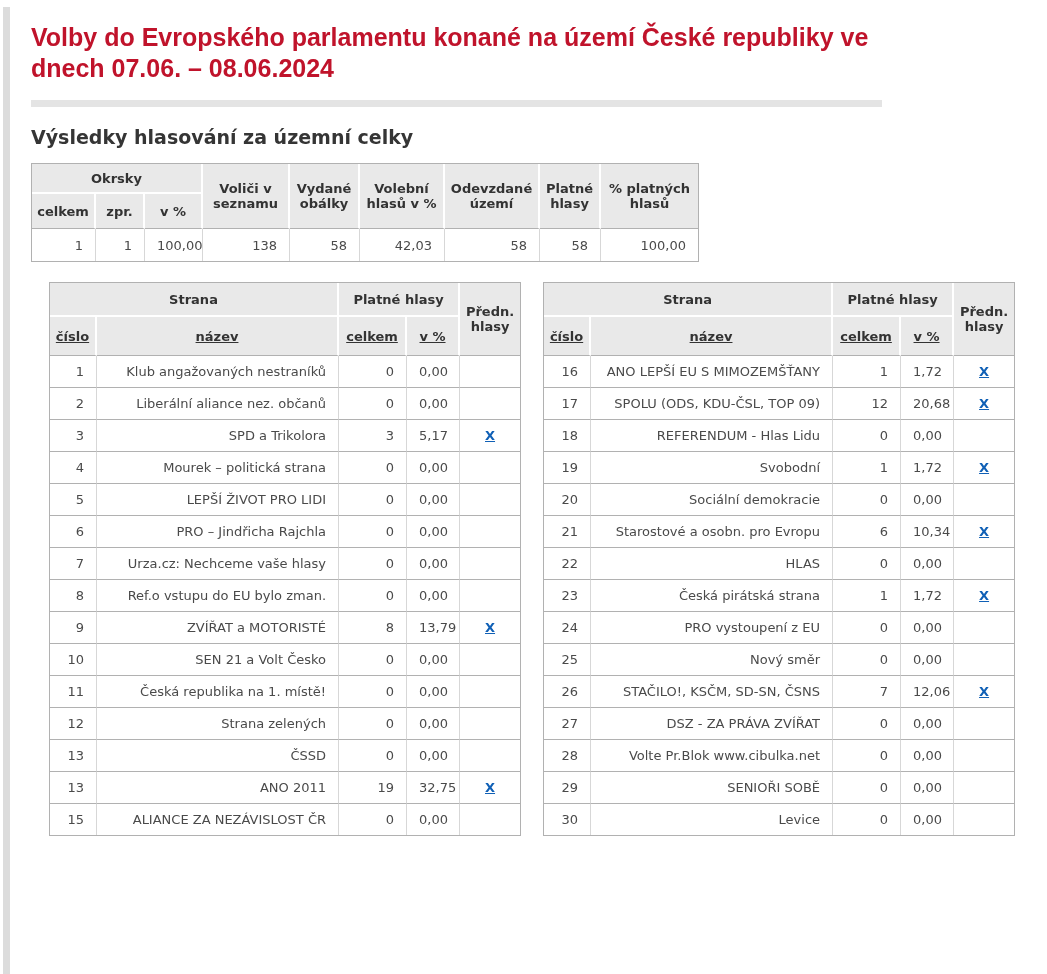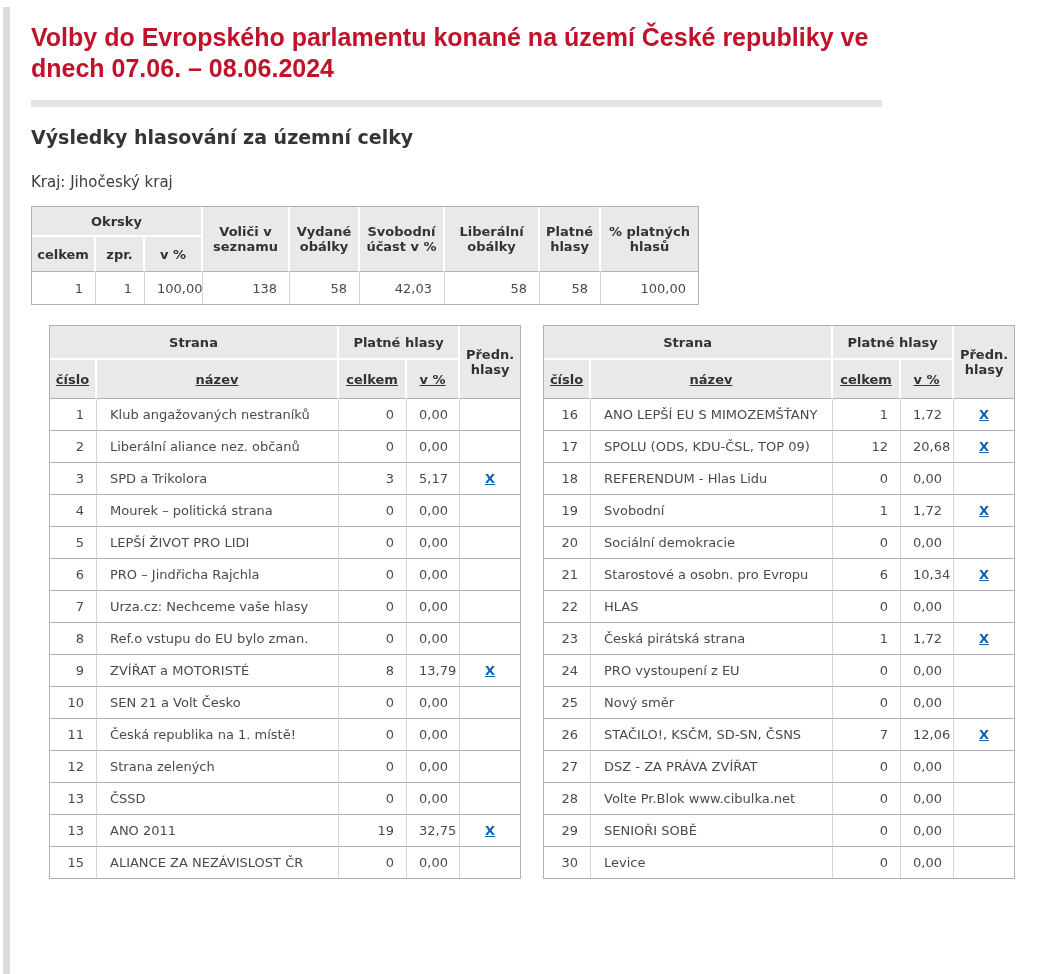--- a/index.html
+++ b/index.html
@@ -35,21 +35,21 @@
   th.wht-bottom{border-bottom:2px solid #fff;}
   th.last-col{border-right:0;}
   td{
     background:#fff;font-size:13px;color:#4a4a4a;vertical-align:middle;
     border-right:1px solid var(--border-light);border-bottom:1px solid var(--border-gray);
     padding:0 12px;height:31px;
   }
   td.last-col{border-right:0;}
   tr:last-child td{border-bottom:0;}
   td.c-num{text-align:right;}
-  td.c-name{text-align:left;padding-left:13px;}
+  td.c-name{text-align:right;padding-left:13px;}
   td.c-predn{text-align:center;padding:0 4px;}
   .summary-table{margin:15px 4px 0 31px;width:668px;}
   .summary-table thead tr.r1 th{height:22px;}
   .summary-table thead tr.r2 th{height:28px;}
   .summary-table td{height:32px;text-align:right;}
   .tables-row{margin:20px 0 0 49px;display:flex;gap:22px;}
   .party-table{width:470px;align-self:flex-start;}
   .party-table thead tr.r1 th{height:26px;}
   .party-table thead tr.r2 th{height:32px;text-decoration:underline;}
   a.predn-link{color:var(--link-blue);font-weight:bold;text-decoration:underline;cursor:pointer;}
@@ -60,41 +60,40 @@
 <div class="left-strip"></div>
 
 <div class="content">
 
   <h1 class="page-title">Volby do Evropského parlamentu konané na území České republiky ve dnech 07.06. – 08.06.2024</h1>
 
   <div class="divider"></div>
 
   <h2 class="section-title">Výsledky hlasování za územní celky</h2>
 
-  <p class="region-line">Kraj: Jihočeský kraj</p>
 
   <table class="summary-table">
     <colgroup>
       <col style="width:64px">
         <col style="width:49px">
         <col style="width:58px">
       <col style="width:87px">
         <col style="width:70px">
         <col style="width:85px">
       <col style="width:95px">
         <col style="width:61px">
         <col style="width:97px">
     </colgroup>
     <thead>
       <tr class="r1">
         <th colspan="3" class="wht-bottom">Okrsky</th>
         <th rowspan="2">Voliči v seznamu</th>
         <th rowspan="2">Vydané obálky</th>
-        <th rowspan="2">Svobodní účast v %</th>
-        <th rowspan="2">Liberální obálky</th>
+        <th rowspan="2">Volební hlasů v %</th>
+        <th rowspan="2">Odevzdané území</th>
         <th rowspan="2">Platné hlasy</th>
         <th rowspan="2" class="last-col">% platných hlasů</th>
       </tr>
       <tr class="r2">
         <th>celkem</th>
         <th>zpr.</th>
         <th>v %</th>
       </tr>
     </thead>
     <tbody>

